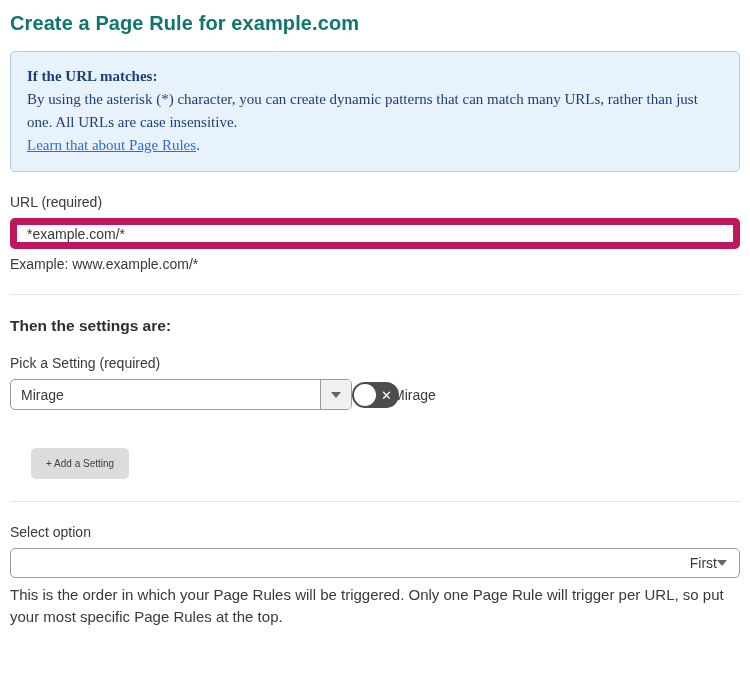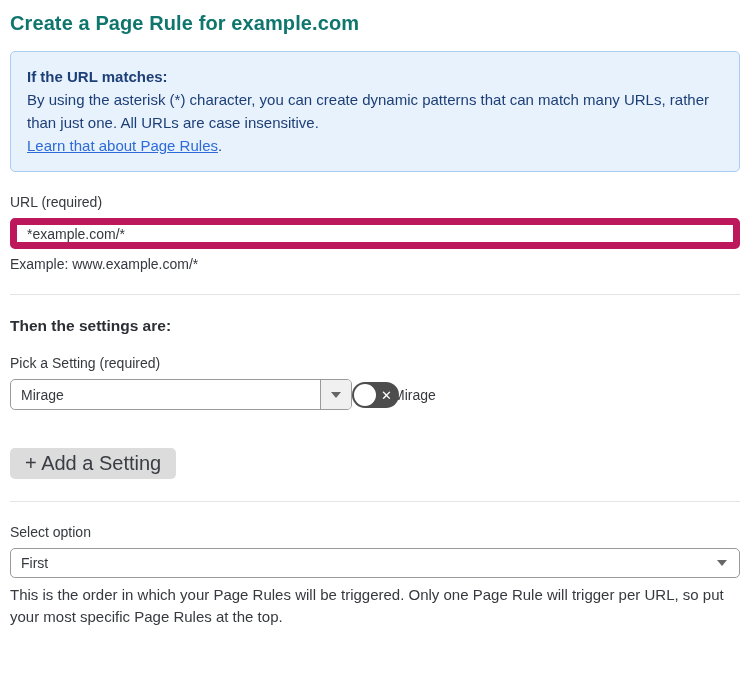--- a/index.html
+++ b/index.html
@@ -21,20 +21,21 @@
   }
   .info-box {
     background: #e8f2fc;
     border: 1px solid #a9cdf0;
     border-radius: 5px;
     padding: 13px 16px 14px 16px;
     margin-bottom: 22px;
     color: #1d3f77;
     font-size: 15px;
     line-height: 23px;
+    font-family: Liberation Serif, serif;
   }
   .info-heading { font-weight: 700; }
   .info-link-line { margin-top: 0; }
   .info-link {
     color: #2e6bd8;
     text-decoration: underline;
     cursor: pointer;
   }
   .field-label {
     display: block;
@@ -144,37 +145,38 @@
     margin-left: -6px;
   }
   .btn {
     display: inline-flex;
     align-items: center;
     justify-content: center;
     height: 31px;
     padding: 0 15px;
     border: none;
     border-radius: 5px;
-    font-size: 20px;
+    font-size: 10px;
     font-family: "Liberation Sans", "DejaVu Sans", sans-serif;
     cursor: pointer;
+    margin-left: 21px;
   }
   .btn-gray {
     background: #dcdcdc;
     color: #3a3d42;
   }
   .add-setting-btn { margin-top: 38px; }
   .select-full {
     width: 100%;
     height: 30px;
     border: 1px solid #9a9a9a;
     border-radius: 5px;
     display: flex;
     align-items: center;
-    justify-content: space-between;
+    justify-content: flex-end;
     padding: 0 12px 0 10px;
     font-size: 14px;
     color: #36393f;
     background: #fff;
     cursor: pointer;
   }
   .order-helper {
     font-size: 15px;
     line-height: 22px;
     color: #36393f;

